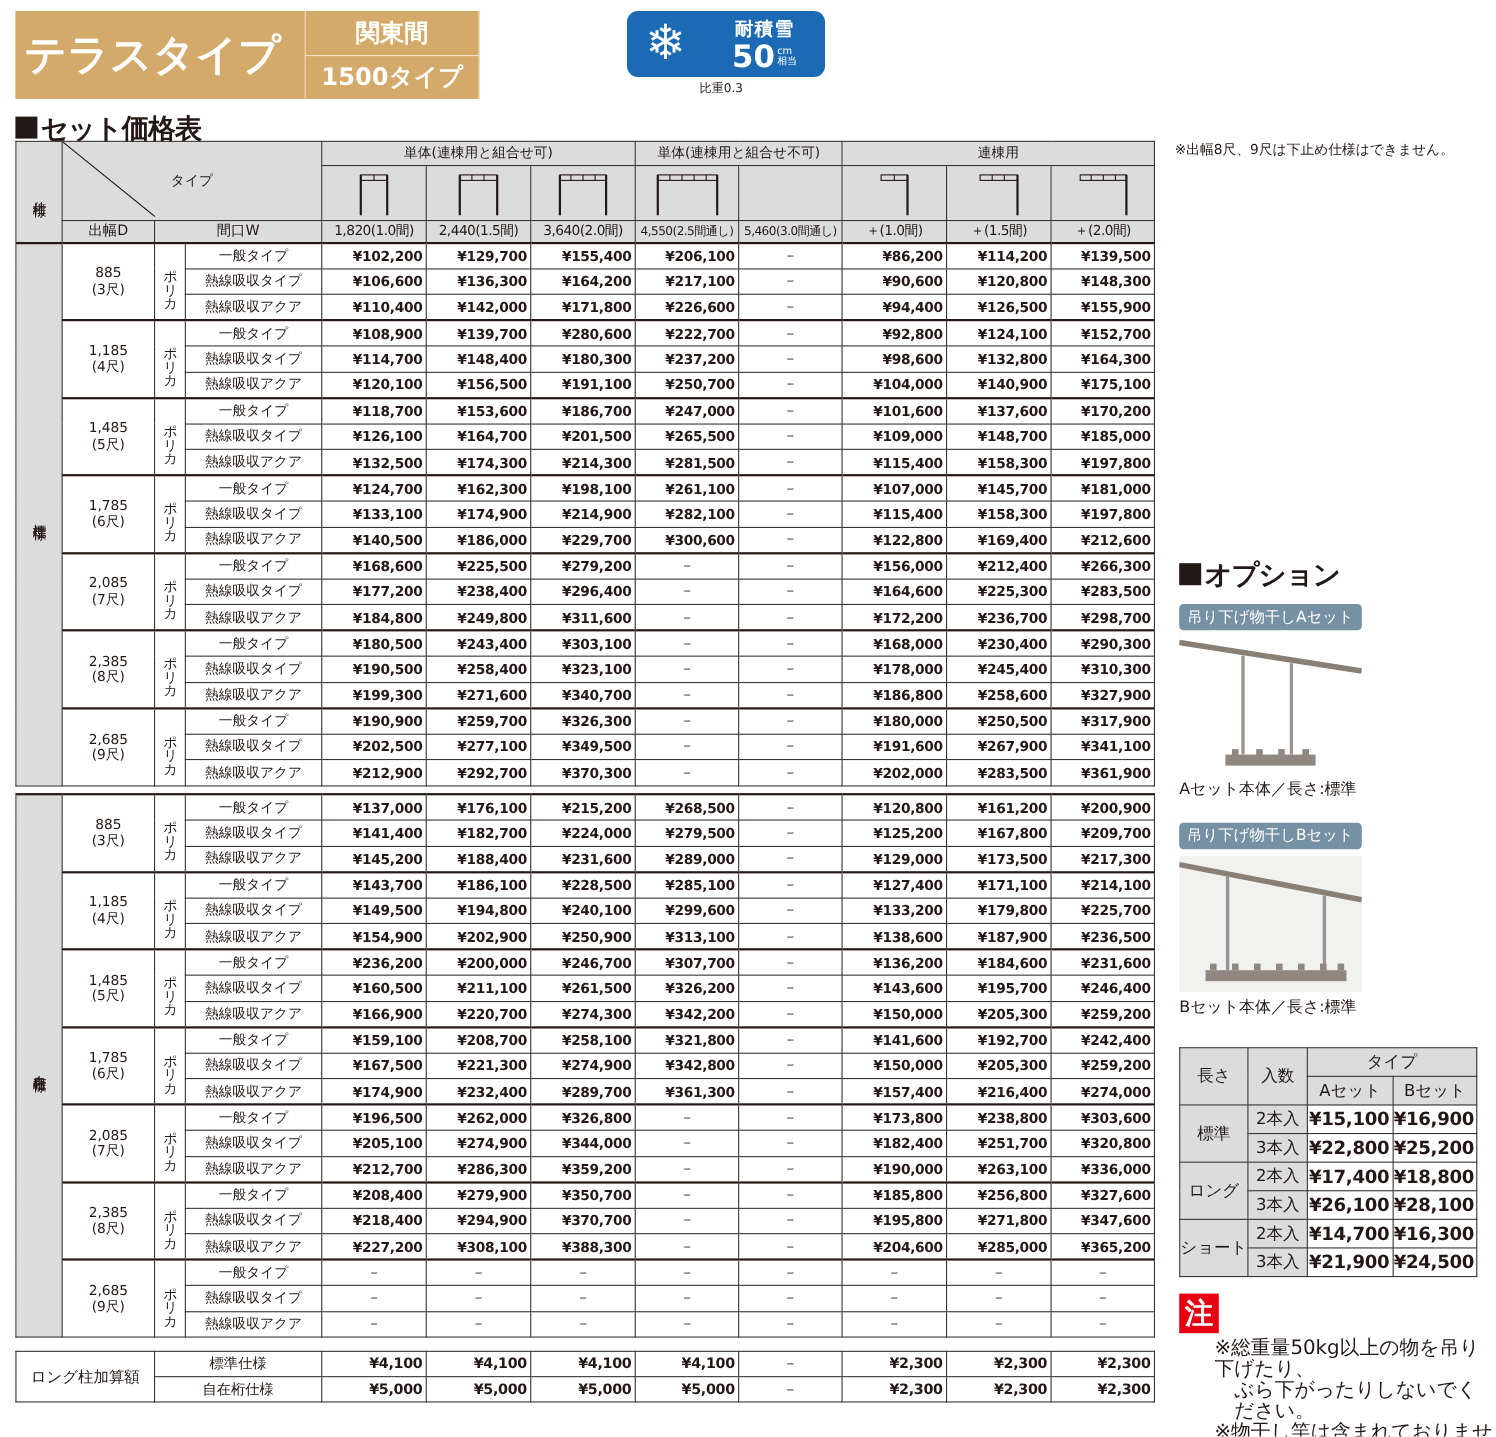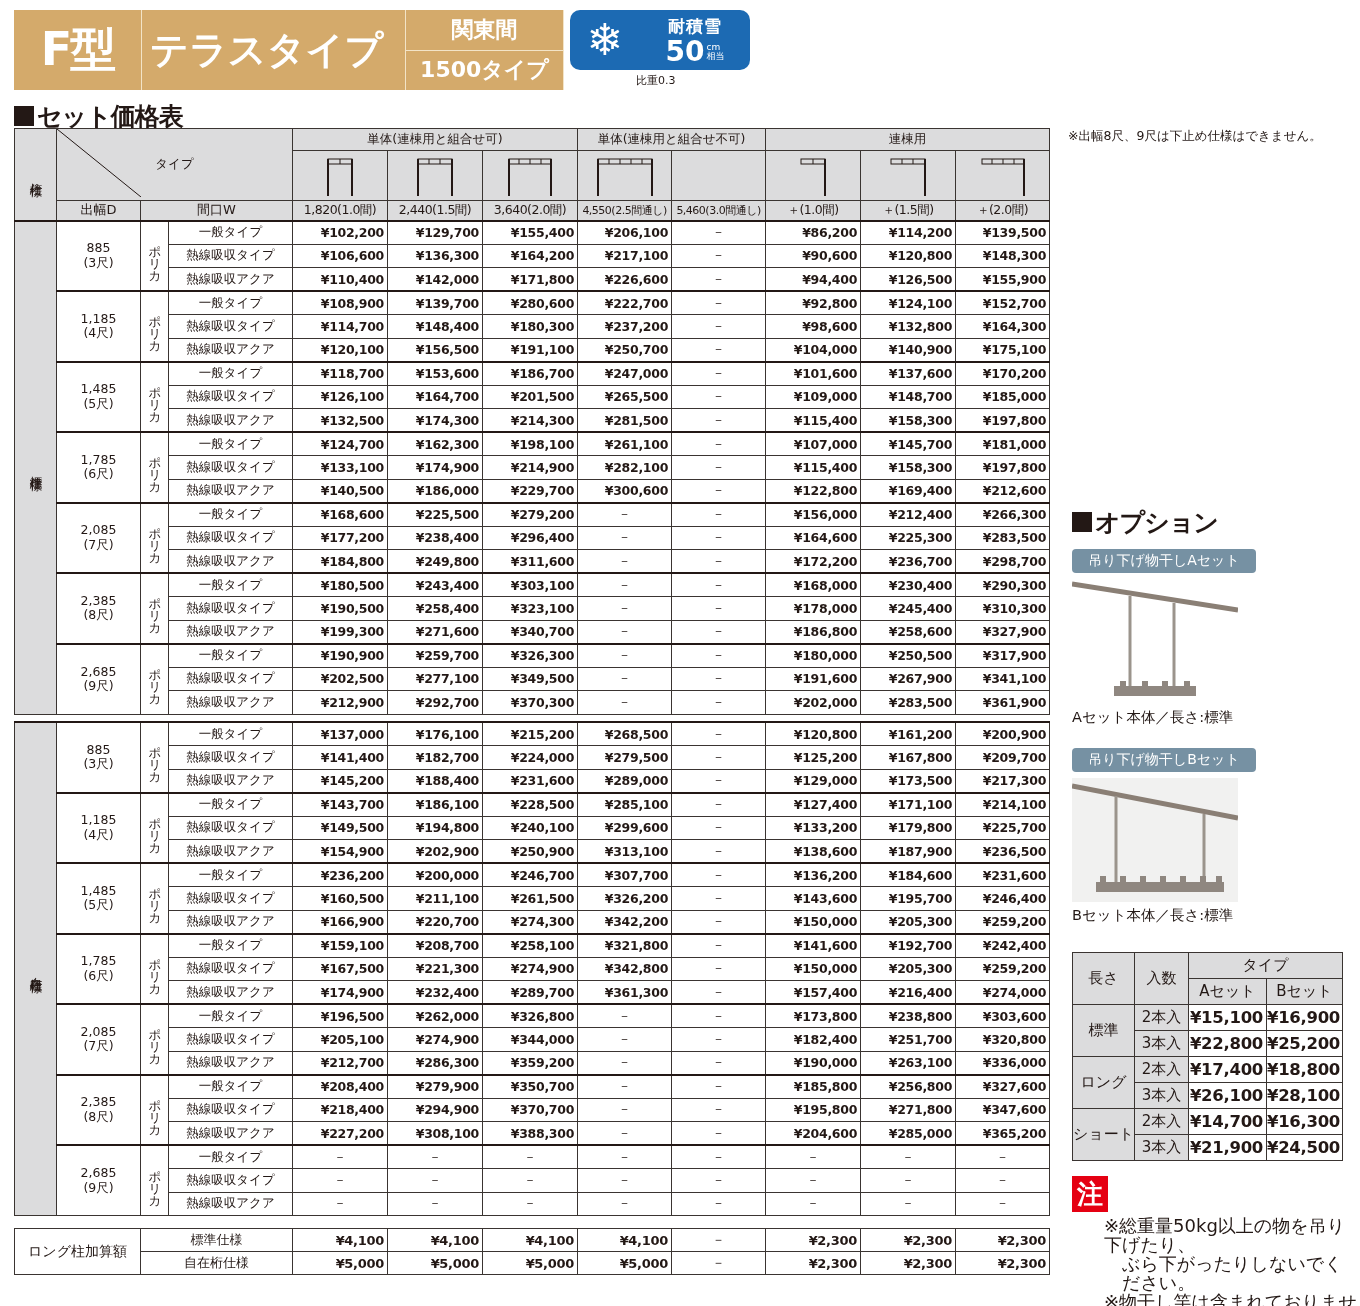--- a/index.html
+++ b/index.html
@@ -45,38 +45,37 @@
   .w-label { font-size: 12px; letter-spacing: -0.5px; }
   .diag { position: relative; }
   .diag svg { position: absolute; left: 0; top: 0; }
   .diag span { position: relative; }
 
   .extra-table { position: absolute; left: 14px; top: 1228px; width: 1035px; }
   .extra-table td { border: 1px solid #3a3431; font-size: 13px; text-align: center; vertical-align: middle; height: 23px; white-space: nowrap; }
 
   
   .note-top { position: absolute; left: 1068px; top: 128px; font-size: 12.5px; }
-  .opt-label { position: absolute; left: 1072px; width: 184px; height: 24px; background: #7691a3; color: #fff; font-size: 14px; border-radius: 4px; display: flex; align-items: center; justify-content: center; }
+  .opt-label { position: absolute; left: 1072px; width: 166px; height: 24px; background: #7691a3; color: #fff; font-size: 14px; border-radius: 4px; display: flex; align-items: center; justify-content: center; }
   .opt-img { position: absolute; left: 1072px; width: 166px; height: 124px; background: #f1f1f0; }
   .opt-caption { position: absolute; left: 1072px; font-size: 14.5px; }
 
   .opt-table { position: absolute; left: 1072px; top: 952px; width: 270px; }
   .opt-table td { border: 1px solid #3a3431; font-size: 15px; text-align: center; vertical-align: middle; height: 26px; white-space: nowrap; }
   .opt-table .price { font-size: 16.5px; }
   .opt-table .hdr { background: #dcdcdd; }
 
   .warn { position: absolute; left: 1072px; top: 1176px; width: 36px; height: 36px; background: #e50012; color: #fff; font-size: 26px; font-weight: bold; display: flex; align-items: center; justify-content: center; }
   .warn-notes { position: absolute; left: 1072px; top: 1216px; font-size: 18px; line-height: 19px; margin-left: 32px; }
   .warn-notes .indent { padding-left: 18px; }
 </style>
 </head>
 <body>
 
 <div class="banner">
-  <div class="cell model">F型</div>
   <div class="cell type">テラスタイプ</div>
   <div class="cell region">
     <div class="r1">関東間</div>
     <div class="r2">1500タイプ</div>
   </div>
 </div>
 <div class="snow">
   <div class="flake">❄</div>
   <div class="txt">
     <div class="t1">耐積雪</div>

